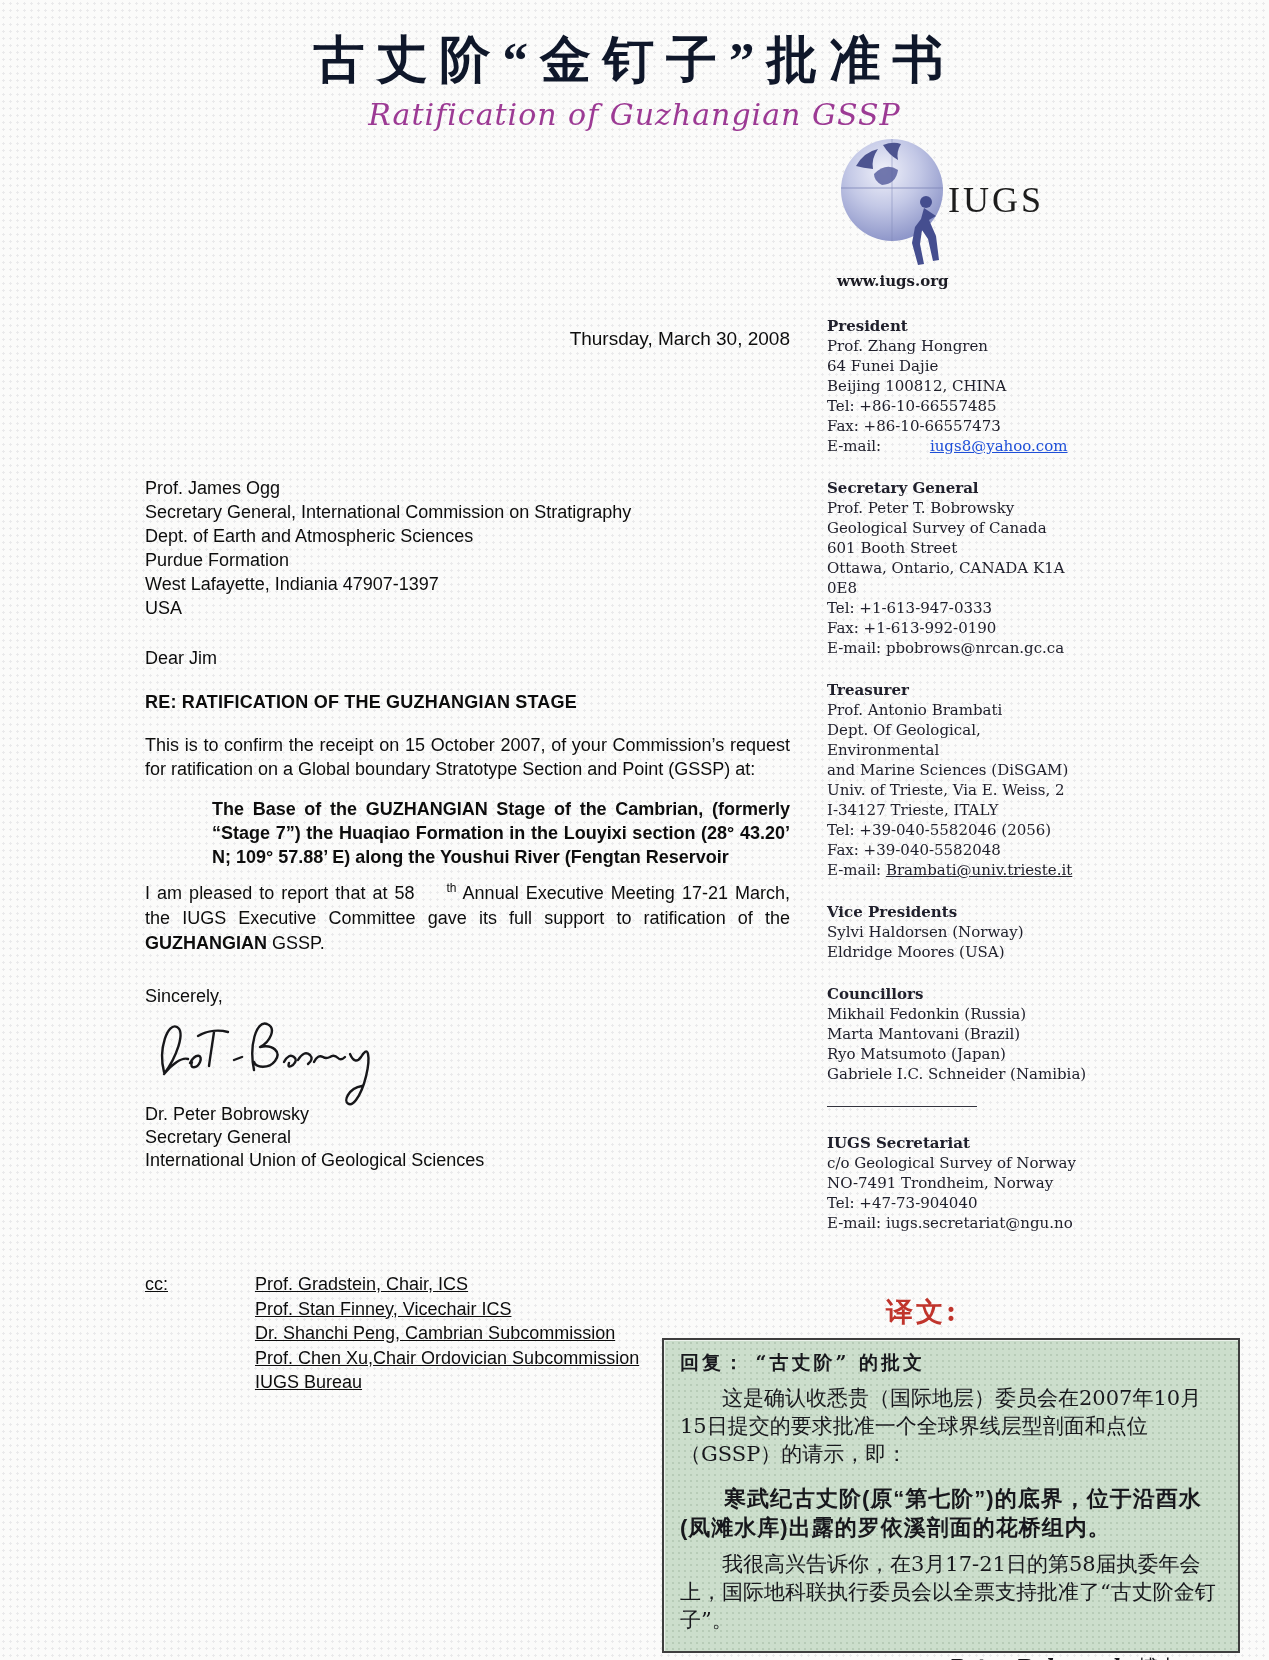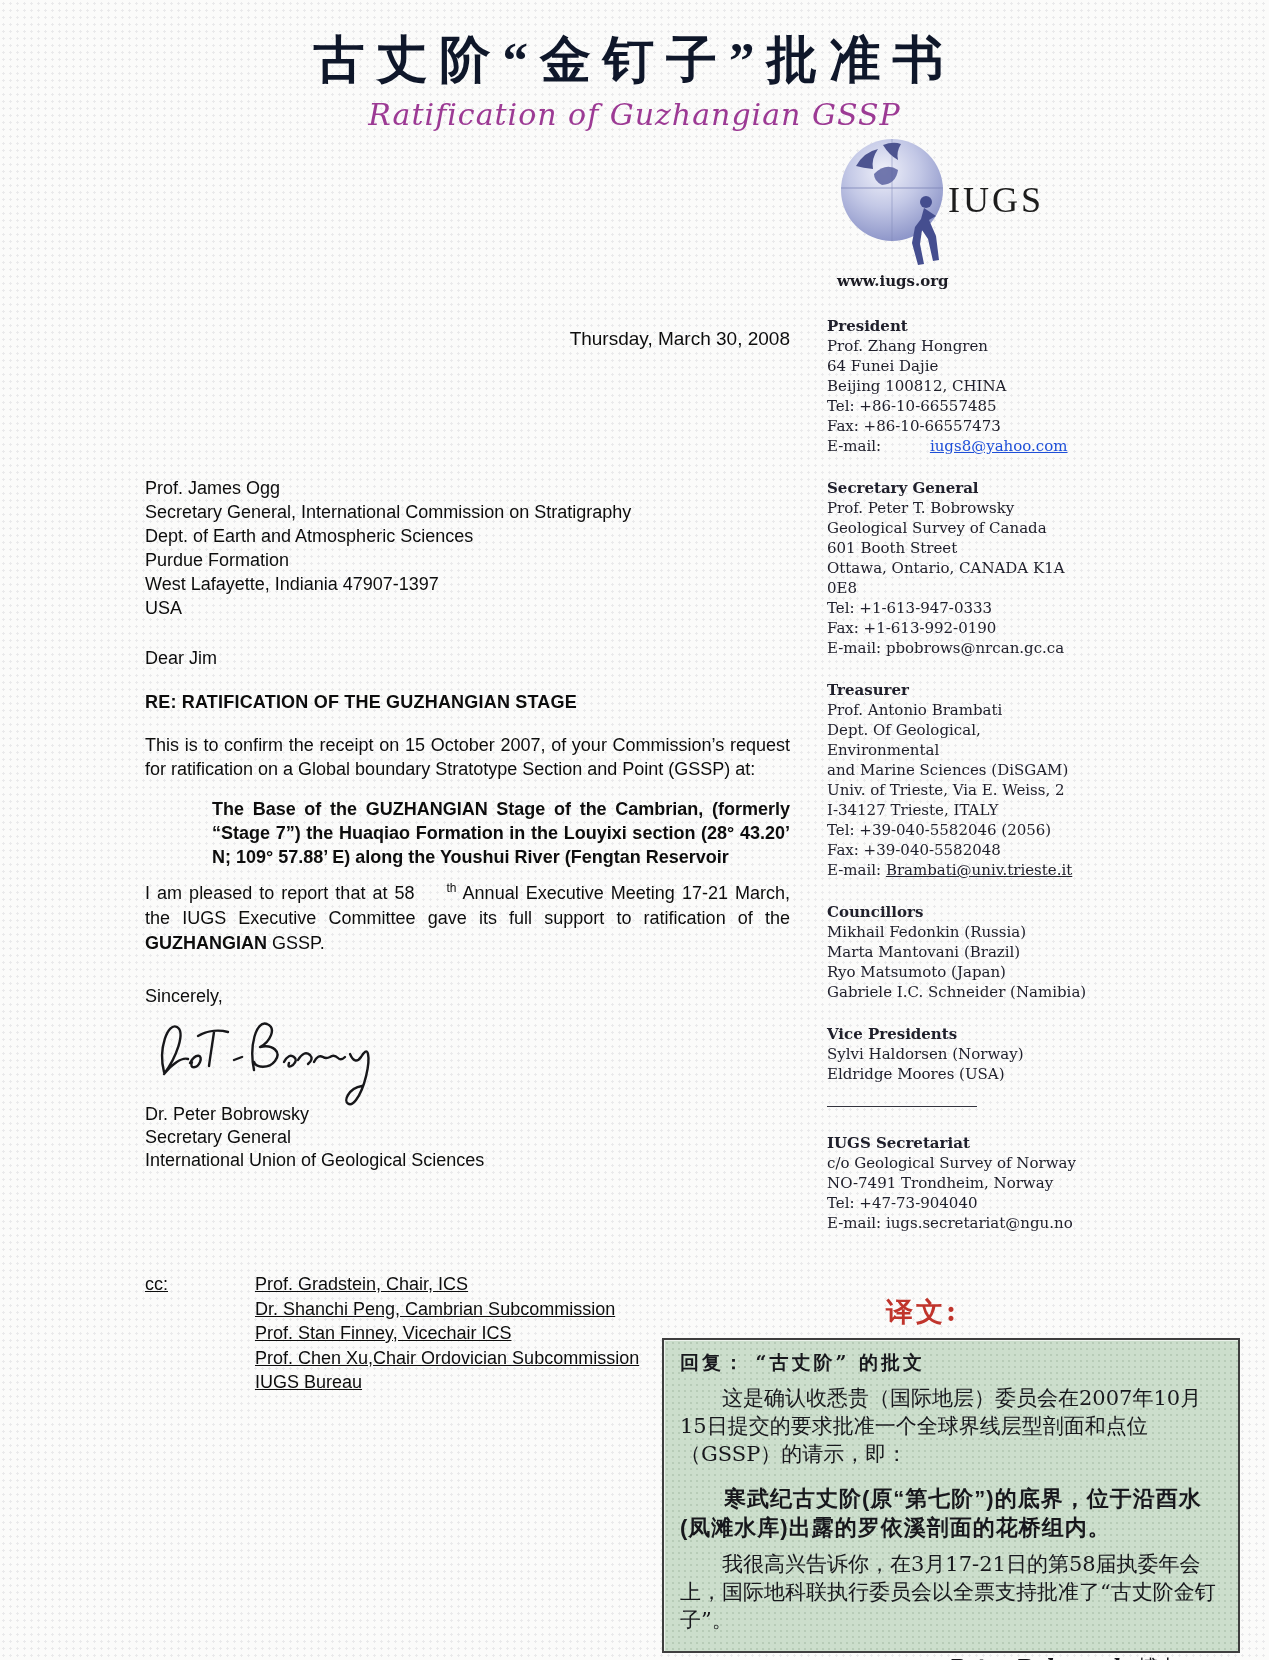--- a/index.html
+++ b/index.html
@@ -122,31 +122,31 @@
     <div>Dept. Of Geological, Environmental</div>
     <div>and Marine Sciences (DiSGAM)</div>
     <div>Univ. of Trieste, Via E. Weiss, 2</div>
     <div>I-34127 Trieste, ITALY</div>
     <div>Tel: +39-040-5582046 (2056)</div>
     <div>Fax: +39-040-5582048</div>
     <div><span>E-mail: </span><span class="sb-link2">Brambati@univ.trieste.it</span></div>
   </div>
 
   <div class="sb-section">
+    <div class="sb-head">Vice Presidents</div>
+    <div>Sylvi Haldorsen (Norway)</div>
+    <div>Eldridge Moores (USA)</div>
+  </div>
+
+  <div class="sb-section">
     <div class="sb-head">Councillors</div>
     <div>Mikhail Fedonkin (Russia)</div>
     <div>Marta Mantovani (Brazil)</div>
     <div>Ryo Matsumoto (Japan)</div>
     <div>Gabriele I.C. Schneider (Namibia)</div>
-  </div>
-
-  <div class="sb-section">
-    <div class="sb-head">Vice Presidents</div>
-    <div>Sylvi Haldorsen (Norway)</div>
-    <div>Eldridge Moores (USA)</div>
   </div>
 
   <hr class="sb-divider">
 
   <div class="sb-section">
     <div class="sb-head">IUGS Secretariat</div>
     <div>c/o Geological Survey of Norway</div>
     <div>NO-7491 Trondheim, Norway</div>
     <div>Tel: +47-73-904040</div>
     <div>E-mail: iugs.secretariat@ngu.no</div>
@@ -193,22 +193,22 @@
 <div class="lt lt-signer">
   <div>Dr. Peter Bobrowsky</div>
   <div>Secretary General</div>
   <div>International Union of Geological Sciences</div>
 </div>
 
 <div class="lt lt-cc">
   <div class="cc-label">cc:</div>
   <div>
     <div>Prof. Gradstein, Chair, ICS</div>
+    <div>Prof. Stan Finney, Vicechair ICS</div>
     <div>Dr. Shanchi Peng, Cambrian Subcommission</div>
-    <div>Prof. Stan Finney, Vicechair ICS</div>
     <div>Prof. Chen Xu,Chair Ordovician Subcommission</div>
     <div>IUGS Bureau</div>
   </div>
 </div>
 
 <div class="tr-label">译文:</div>
 
 <div class="tr-box">
   <div class="tr-head">回复： “古丈阶” 的批文</div>
   <div class="tr-p">这是确认收悉贵（国际地层）委员会在2007年10月15日提交的要求批准一个全球界线层型剖面和点位（GSSP）的请示，即：</div>

